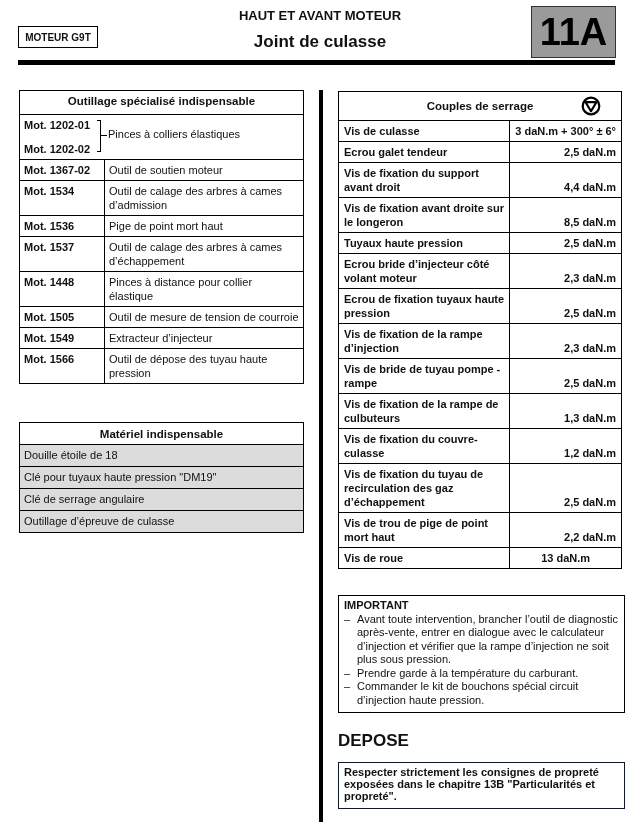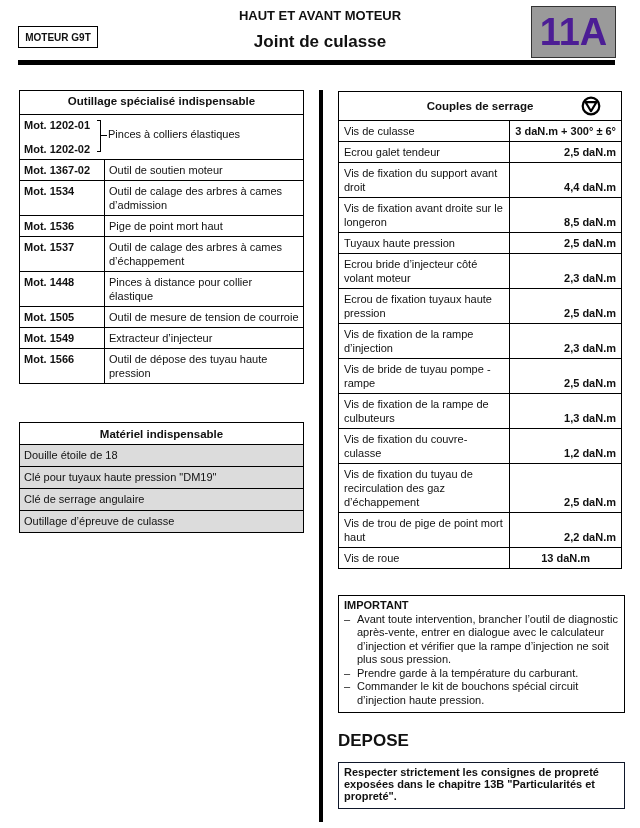--- a/index.html
+++ b/index.html
@@ -11,21 +11,21 @@
     position: absolute; left: 18px; top: 26px; width: 78px; height: 20px;
     border: 1px solid #000; font-size: 10px; font-weight: bold;
     display: flex; align-items: center; justify-content: center;
   }
   .title-block { position: absolute; left: 180px; top: 6px; width: 280px; text-align: center; }
   .title-main { font-size: 13px; font-weight: bold; line-height: 20px; }
   .title-sub { font-size: 17px; font-weight: bold; line-height: 22px; margin-top: 5px; }
   .section-code {
     position: absolute; left: 531px; top: 6px; width: 83px; height: 50px;
     background: #9a9a9a; border: 1px solid #333;
-    font-size: 38px; font-weight: bold; color: #4c1d95;
+    font-size: 38px; font-weight: bold; color: #000000;
     display: flex; align-items: center; justify-content: center;
   }
   .header-rule { position: absolute; left: 18px; top: 60px; width: 597px; height: 5px; background: #000; }
   .col-rule { position: absolute; left: 319px; top: 90px; width: 4px; height: 732px; background: #000; }
 
   table { border-collapse: collapse; }
   .tools { position: absolute; left: 19px; top: 90px; width: 285px; font-size: 11px; }
   .tools td, .tools th { border: 1px solid #000; padding: 3px 4px; vertical-align: top; line-height: 14px; }
   .tools th { font-weight: bold; font-size: 11.5px; height: 17px; margin-top: 28px; }
   .tools td.ref { font-weight: bold; white-space: nowrap; width: 76px; }
@@ -38,21 +38,21 @@
     border: 1px solid #000; border-left: none;
   }
   .bracket-tick { position: absolute; left: 81px; top: 20px; width: 6px; height: 1px; background: #000; }
   .bracket-desc { position: absolute; left: 88px; top: 12px; }
 
   .materials { position: absolute; left: 19px; top: 422px; width: 285px; font-size: 11px; }
   .materials th { border: 1px solid #000; padding: 4px; font-size: 11.5px; height: 13px; background: #fff; }
   .materials td { border: 1px solid #000; padding: 3px 4px; background: #dcdcdc; line-height: 15px; }
 
   .torque { position: absolute; left: 338px; top: 91px; width: 284px; font-size: 11px; }
-  .torque td, .torque th { border: 1px solid #000; padding: 3px 5px; line-height: 14px; vertical-align: bottom; }
+  .torque td, .torque th { border: 1px solid #000; padding: 3px 5px; line-height: 14px; vertical-align: bottom; font-weight: bold; }
   .torque th { height: 22px; font-weight: bold; font-size: 11.5px; vertical-align: middle; position: relative; }
   .torque td.val { font-weight: bold; white-space: nowrap; text-align: right; width: 80px; }
   .torque td.val.center { text-align: center; }
   .torque td.wide { text-align: right; }
   .torque-icon { position: absolute; right: 20px; top: 4px; width: 20px; height: 20px; }
 
   .important {
     position: absolute; left: 338px; top: 595px; width: 276px;
     border: 1px solid #000; padding: 3px 4px 5px 5px; font-size: 11px; line-height: 13.5px;
   }

